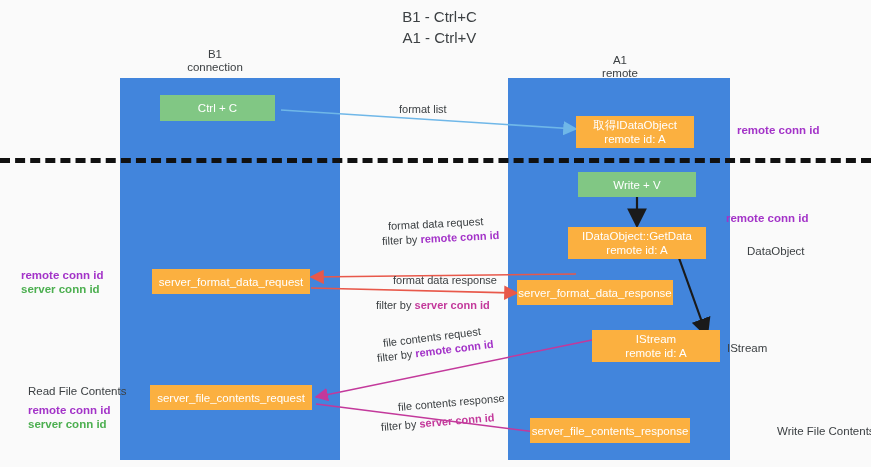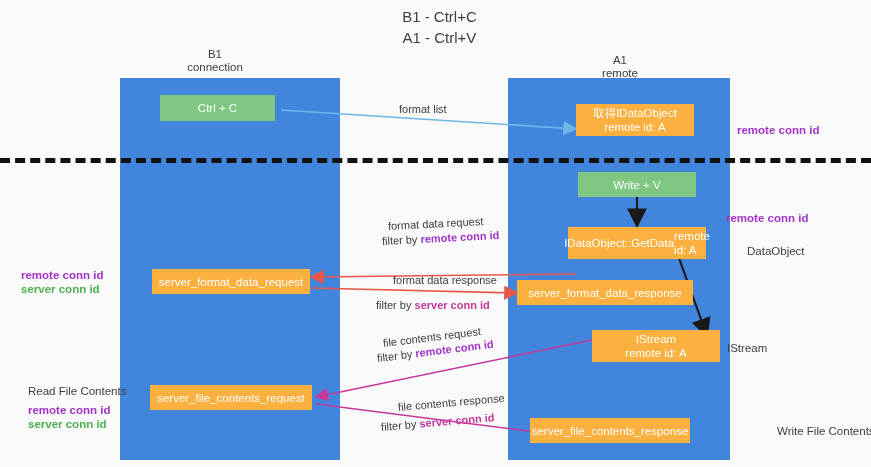--- a/index.html
+++ b/index.html
@@ -88,39 +88,39 @@
 
     <path d="M316,404 L552,434" stroke="#c3399b" stroke-width="1.5" fill="none" marker-end="url(#amag)"></path>
   </svg>
 
   <div class="divider"></div>
 
   <div class="box green" style="left:160px;top:95px;width:115px;height:26px;">
     <span>Ctrl + C</span>
   </div>
 
-  <div class="box orange" style="left:576px;top:104px;width:118px;height:32px;flex-direction:column;">
+  <div class="box orange" style="left:576px;top:116px;width:118px;height:32px;flex-direction:column;">
     <span>取得IDataObject</span>
     <span>remote id: A</span>
   </div>
 
   <div class="box green" style="left:578px;top:172px;width:118px;height:25px;">
     <span>Write + V</span>
   </div>
 
-  <div class="box orange" style="left:568px;top:227px;width:138px;height:32px;flex-direction:row;">
+  <div class="box orange" style="left:568px;top:227px;width:138px;height:32px;flex-direction:column;">
     <span>IDataObject::GetData</span>
     <span>remote id: A</span>
   </div>
 
   <div class="box orange" style="left:152px;top:269px;width:158px;height:25px;">
     <span>server_format_data_request</span>
   </div>
 
-  <div class="box orange" style="left:517px;top:280px;width:176px;height:25px;">
+  <div class="box orange" style="left:517px;top:280px;width:156px;height:25px;">
     <span>server_format_data_response</span>
   </div>
 
   <div class="box orange" style="left:592px;top:330px;width:128px;height:32px;flex-direction:column;">
     <span>IStream</span>
     <span>remote id: A</span>
   </div>
 
   <div class="box orange" style="left:150px;top:385px;width:162px;height:25px;">
     <span>server_file_contents_request</span>

